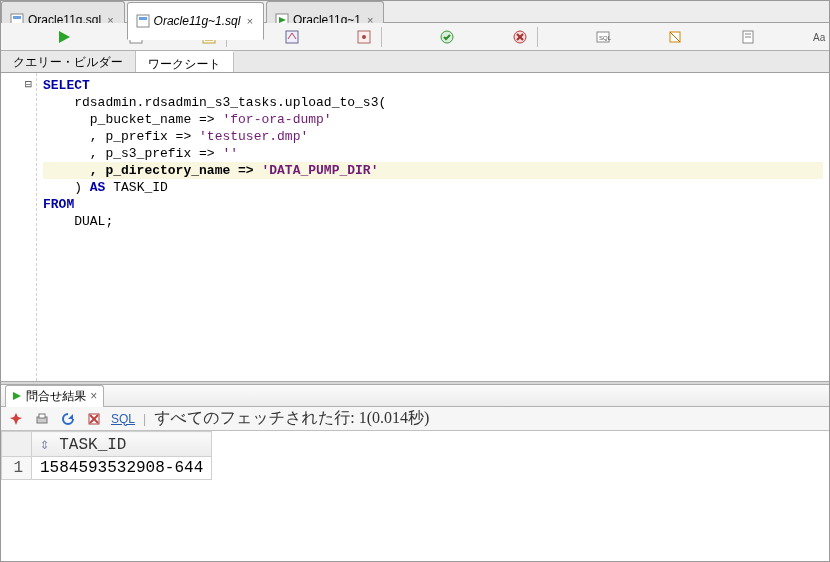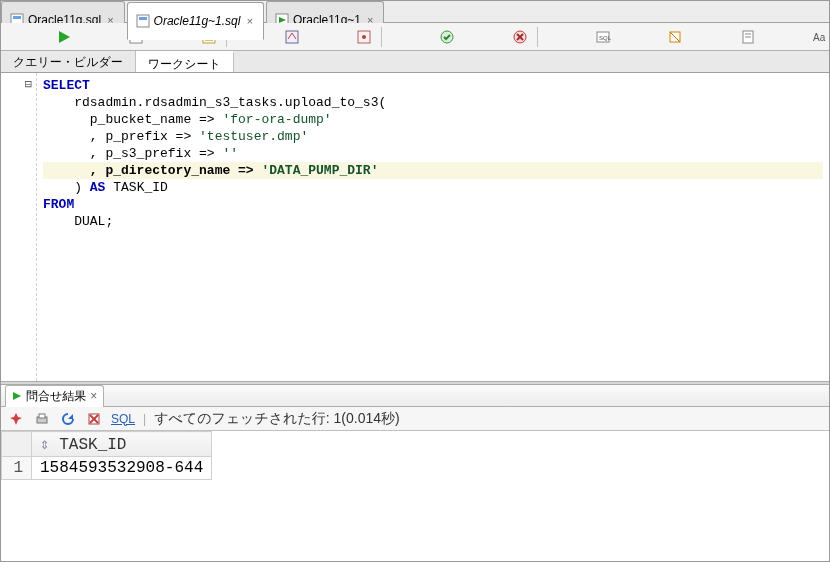--- a/index.html
+++ b/index.html
@@ -23,31 +23,31 @@
   .ws-tabs { display: flex; height: 22px; background: #e9e9e9; border-bottom: 1px solid #a0a0a0; }
   .ws-tab { padding: 3px 12px; border-right: 1px solid #c0c0c0; cursor: pointer; font-size: 12px; }
   .ws-tab.active { background: #fff; border-top: 2px solid #fff; position: relative; }
   
   .editor-wrap { flex: 1; display: flex; overflow: hidden; background: #fff; }
   .gutter { width: 36px; background: #fff; border-right: 1px dashed #d0d0d0; padding-top: 4px; text-align: right; color: #888; font-family: monospace; font-size: 12px; }
   .gutter .fold-mark { color: #666; padding-right: 4px; }
   .code { flex: 1; padding: 4px 6px; font-family: "Courier New", monospace; font-size: 13px; white-space: pre; line-height: 17px; }
   .code .kw { color: #0000aa; font-weight: bold; }
   .code .ident { color: #000; }
-  .code .str { color: #14532d; }
+  .code .str { color: #701a75; }
   .code .hl-line { background: #f9f7e0; display: inline-block; width: 100%; font-weight: bold; }
   
   .splitter { height: 4px; background: #d8d8d8; border-top: 1px solid #aaa; border-bottom: 1px solid #aaa; cursor: row-resize; }
   .results { display: flex; flex-direction: column; height: 176px; }
   .res-tabs { display: flex; align-items: center; height: 22px; background: linear-gradient(#fbfbfb,#ececec); border-bottom: 1px solid #b0b0b0; padding-left: 4px; gap: 4px; }
   .res-tab { display: flex; align-items: center; gap: 4px; padding: 2px 6px; border: 1px solid #b0b0b0; border-bottom: none; background: #fff; border-top-left-radius: 3px; border-top-right-radius: 3px; font-size: 12px; cursor: pointer; }
   .res-toolbar { display: flex; align-items: center; gap: 8px; height: 24px; padding-left: 6px; background: #f6f6f6; border-bottom: 1px solid #c0c0c0; }
   .res-toolbar .tbtn { width: 18px; height: 18px; cursor: pointer; display: inline-flex; align-items: center; justify-content: center; }
   .res-toolbar .sql-link { color: #2a5db0; text-decoration: underline; cursor: pointer; font-size: 12px; }
-  .res-toolbar .status { color: #333; font-size: 14px; }
+  .res-toolbar .status { color: #333; font-size: 16px; font-family: Liberation Serif, serif; }
   .grid { flex: 1; overflow: auto; background: #fff; }
   table.res { border-collapse: collapse; font-size: 16px; }
   table.res th, table.res td { border: 1px solid #d0d0d0; padding: 2px 8px; text-align: left; font-family: "Courier New", monospace; }
   table.res th { background: linear-gradient(#fafafa,#ececec); font-weight: normal; color: #333; }
   table.res .rownum-h { width: 30px; background: #f0f0f0; }
   table.res .rownum { text-align: right; background: #f7f7f7; color: #555; }
 </style>
 </head>
 <body>
 

